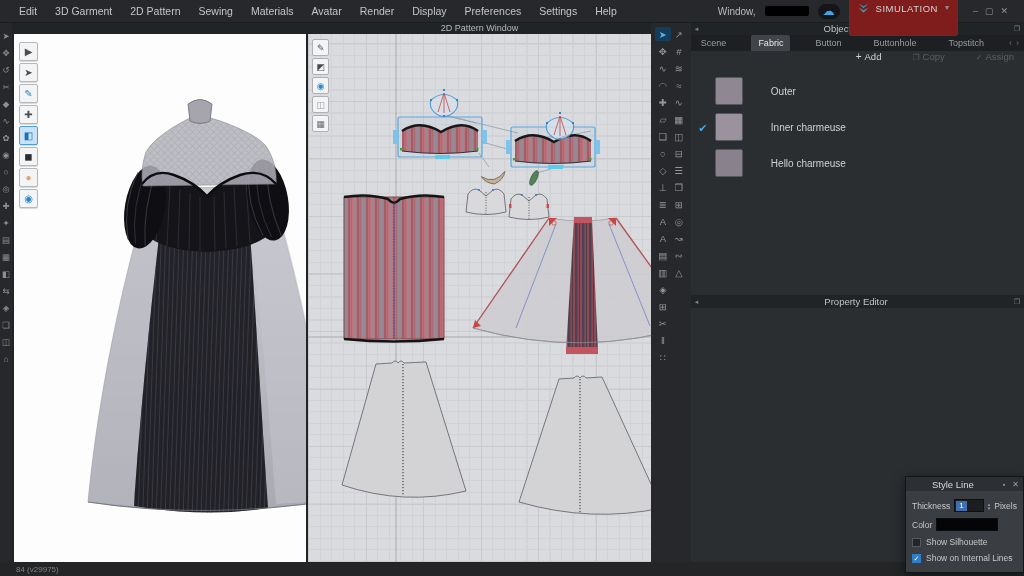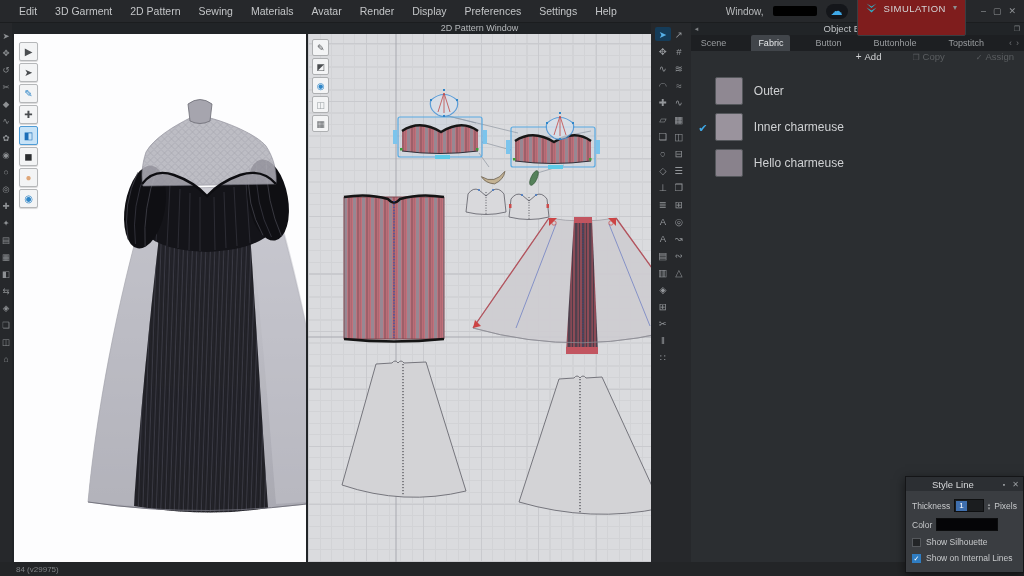--- a/index.html
+++ b/index.html
@@ -1,19 +1,19 @@
 <!DOCTYPE html>
 <html><head>
 <meta charset="utf-8">
 <style>
   html,body{margin:0;padding:0;background:#111;}
   .app{position:relative;width:1024px;height:576px;background:#26282b;font-family:"Liberation Sans",sans-serif;overflow:hidden;user-select:none;}
 
   
-  .menubar{position:absolute;top:0;left:0;right:0;height:22px;background:#26282b;border-bottom:1px solid #1b1d1f;display:flex;align-items:center;z-index:20;}
+  .menubar{position:absolute;top:0;left:0;right:8px;height:22px;background:#26282b;border-bottom:1px solid #1b1d1f;display:flex;align-items:center;z-index:20;}
   .menus{display:flex;padding-left:10px;}
   .menu-item{color:#c3c5c7;font-size:10.5px;line-height:22px;padding:0 9px;cursor:default;}
   .menubar-right{margin-left:auto;display:flex;align-items:center;gap:9px;padding-right:8px;}
   .greeting{color:#b9bbbd;font-size:10px;}
   .name-redact{width:44px;height:10px;background:#000;border-radius:2px;}
   .cloud-btn{width:22px;height:15px;border-radius:8px;background:#14161a;display:flex;align-items:center;justify-content:center;}
   .cloud-btn::after{content:"☁";color:#3fa9e8;font-size:12px;line-height:1;}
   .sim-box{display:flex;align-items:flex-start;gap:7px;background:#7f1d1d;border:1px solid #3a3d41;border-radius:2px;height:16px;padding:16px 8px;}
   .sim-label{color:#d3d5d7;font-size:9.5px;letter-spacing:.5px;}
   .sim-caret{color:#8c8f92;font-size:8px;}
@@ -73,21 +73,21 @@
   .action .add-ic::before{content:"+";font-size:10px;}
   .action.disabled{color:#5b5e61;}
   .action .copy-ic::before{content:"❐";font-size:8px;}
   .action .assign-ic::before{content:"✓";font-size:8px;}
 
   .fabric-list{flex:0 0 auto;display:flex;flex-direction:column;padding-top:2px;}
   .fabric-row{height:36px;display:flex;align-items:center;}
   .fabric-check{width:24px;text-align:center;}
   .fabric-check.visible::after{content:"✔";color:#3fa9e8;font-size:11px;}
   .swatch{width:26px;height:26px;border:1px solid #54575b;border-radius:2px;flex:0 0 auto;}
-  .fabric-name{color:#cfd1d3;font-size:12px;padding-left:11px;}
+  .fabric-name{color:#cfd1d3;font-size:10px;padding-left:28px;}
 
   .prop-spacer{flex:0 0 114px;}
   .panel-fill{flex:1;}
 
   
   .style-dialog{position:absolute;left:905px;top:476px;width:117px;background:#3a3d41;border:1px solid #141517;box-shadow:0 3px 10px rgba(0,0,0,.55);z-index:30;}
   .dialog-title{height:14px;background:#2c2f33;display:flex;align-items:center;font-size:9.5px;color:#d7d9db;}
   .dialog-title .dt-text{flex:1;text-align:center;}
   .dialog-title .pin{font-size:7px;color:#9a9da0;padding:0 3px;}
   .dialog-title .pin::after{content:"▪";}
@@ -584,20 +584,25 @@
           <span class="swatch" style="background: rgb(154, 147, 157);"></span>
           <span class="fabric-name">Inner charmeuse</span>
         </div>
         <div class="fabric-row">
           <span class="fabric-check"></span>
           <span class="swatch" style="background: rgb(137, 130, 140);"></span>
           <span class="fabric-name">Hello charmeuse</span>
         </div>
       </div>
       <div class="prop-spacer"></div>
+      <div class="panel-header">
+        <span class="hdr-arrow"></span>
+        <span class="hdr-title">Property Editor</span>
+        <span class="hdr-pop"></span>
+      </div>
       <div class="panel-fill"></div>
     </aside>
   </div>
 
   <div class="style-dialog">
     <div class="dialog-title">
       <span class="dt-text">Style Line</span>
       <span class="pin"></span>
       <span class="dx"></span>
     </div>

